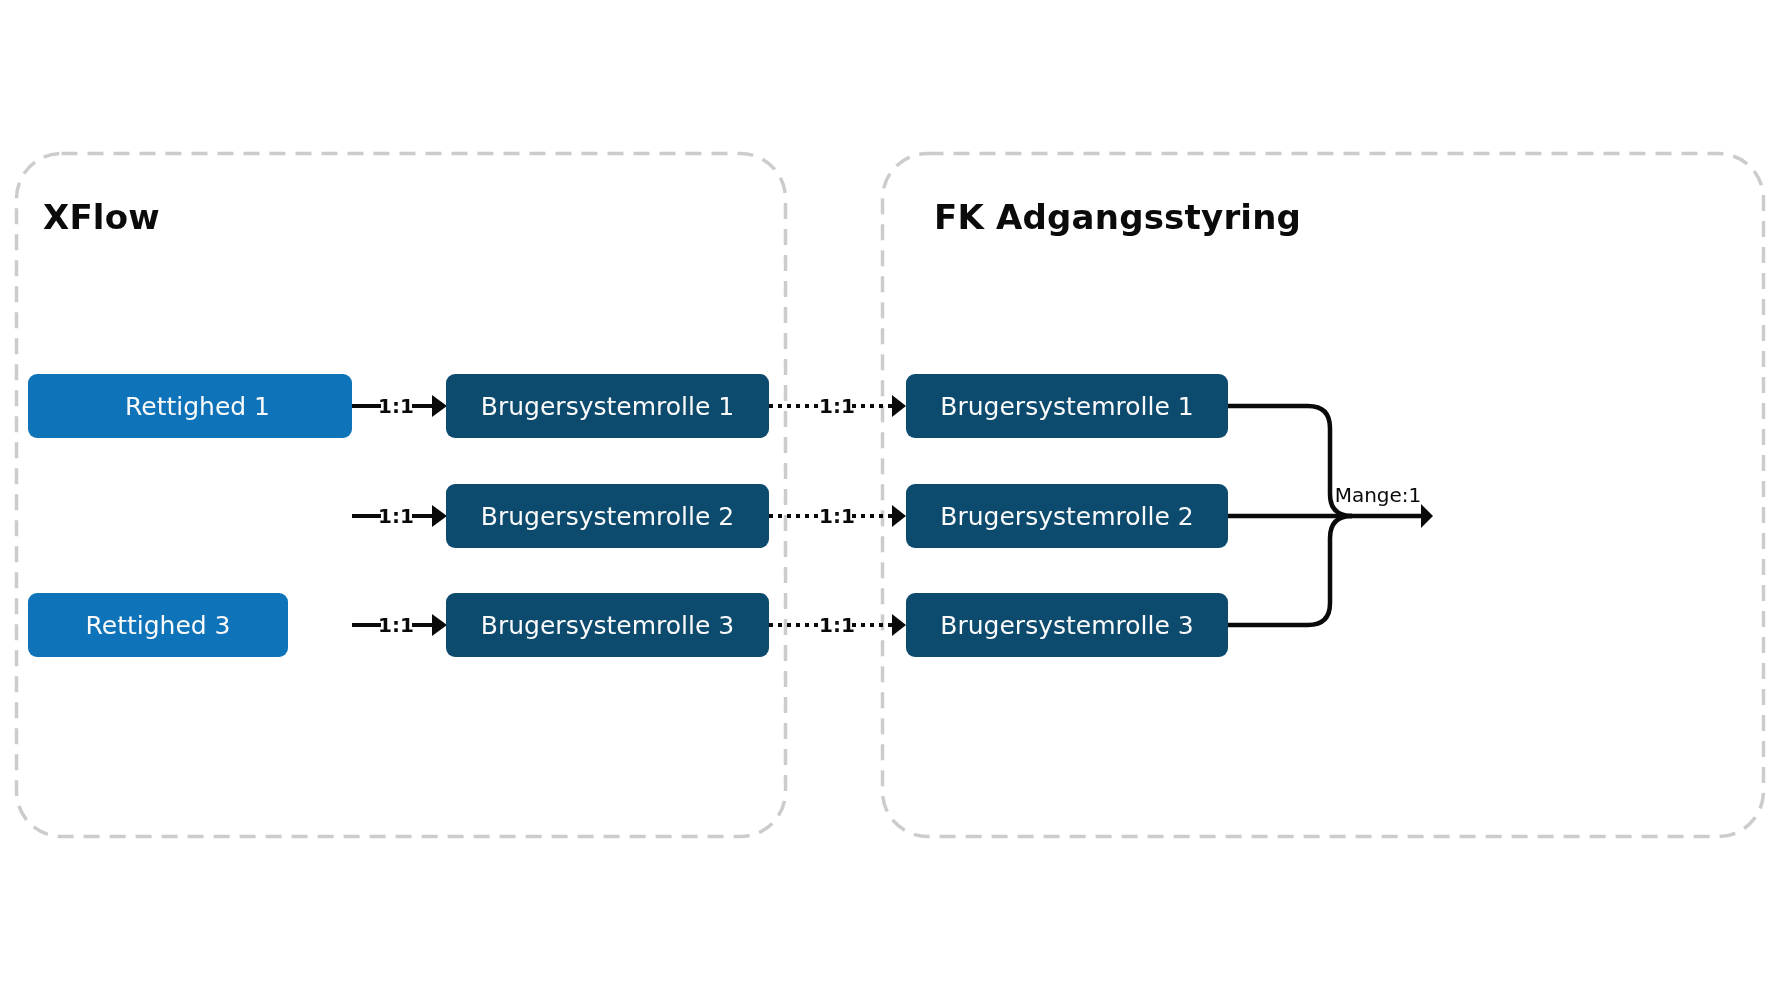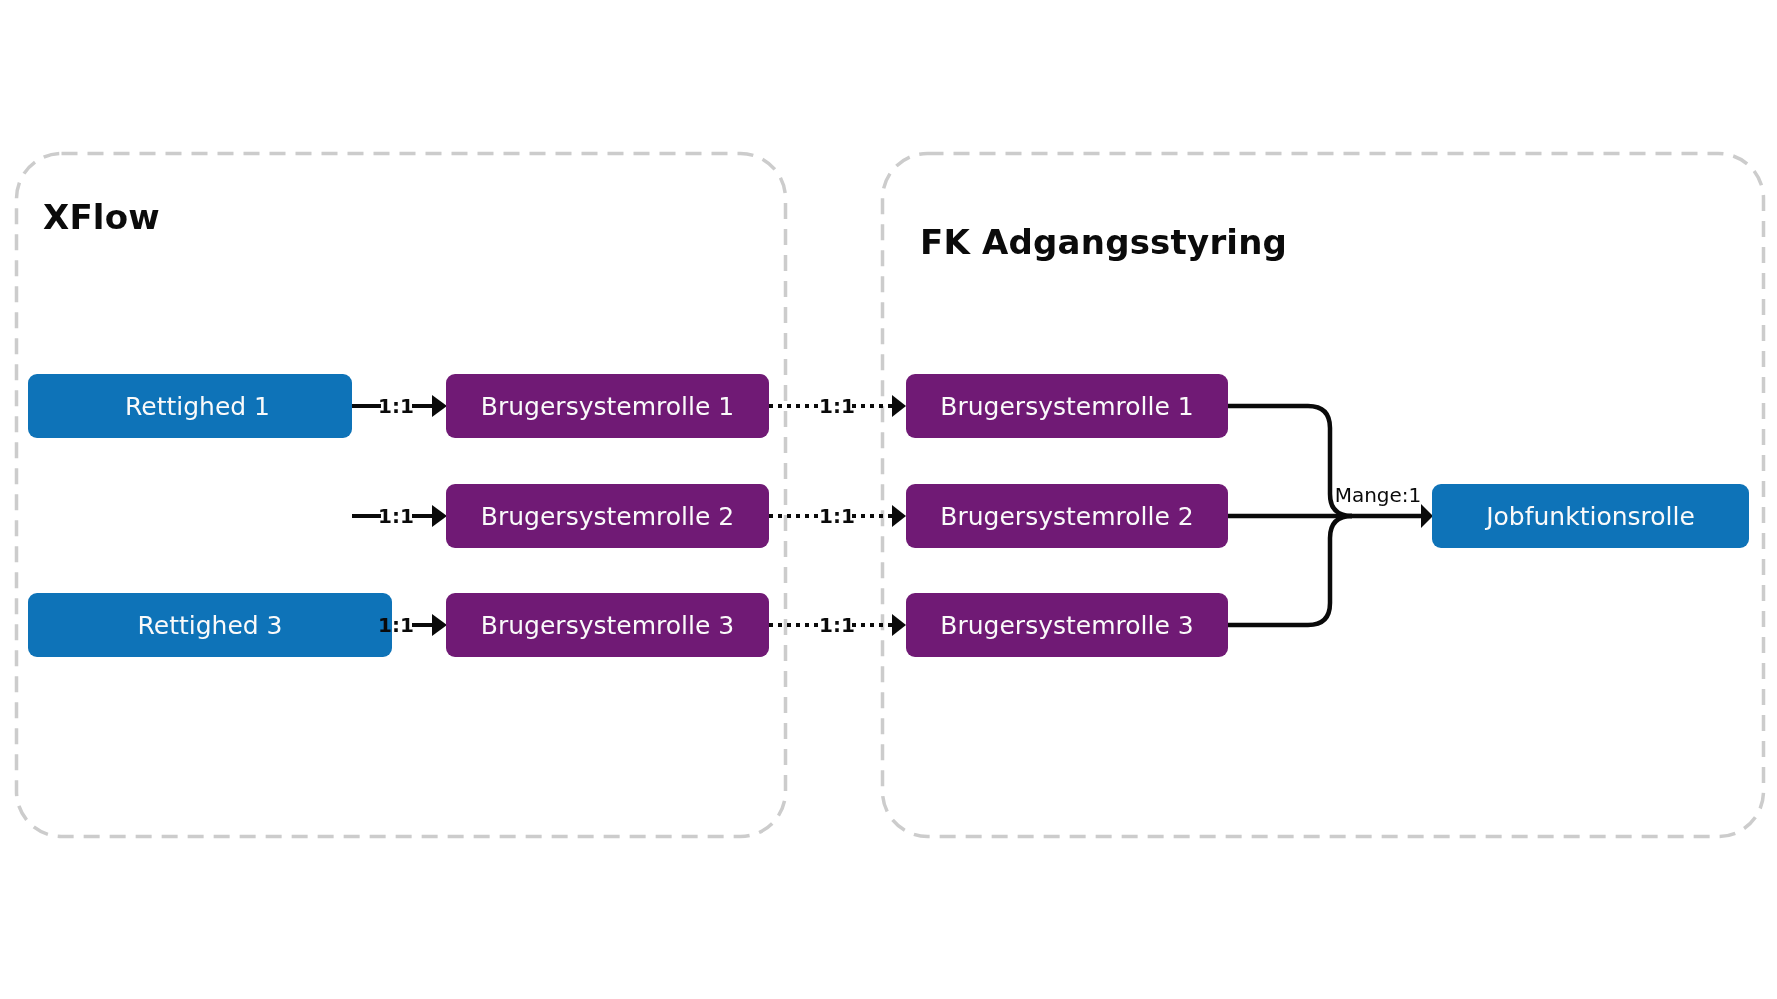--- a/index.html
+++ b/index.html
@@ -31,21 +31,21 @@
     height: 64px;
     border-radius: 9px;
     display: flex;
     align-items: center;
     justify-content: center;
     color: #fafafa;
     font-size: 25px;
     white-space: nowrap;
   }
   .node.blue  { background: #0e73b8; }
-  .node.navy  { background: #701a75; }
+  .node.navy  { background: #0c4a6e; }
   .edge-label {
     position: absolute;
     transform: translate(-50%, -50%);
     font-size: 20px;
     font-weight: 600;
     color: #0a0a0a;
     white-space: nowrap;
   }
   .edge-label.merge {
     font-size: 20px;
@@ -100,35 +100,34 @@
       <line x1="1228" y1="516" x2="1421" y2="516"></line>
       <polygon points="1421,504 1421,528 1433,516" fill="#0a0a0a" stroke="none"></polygon>
     </g>
   </svg>
 
   <div style="position:absolute;left:16px;top:153px;width:769px;height:683px;border-radius:45px;">
     <div class="container-title" style="left:27px;top:44px;">XFlow</div>
   </div>
 
   <div style="position:absolute;left:882px;top:153px;width:881px;height:683px;border-radius:45px;">
-    <div class="container-title" style="left:38px;top:44px;margin-top:25px;">FK Adgangsstyring</div>
+    <div class="container-title" style="left:52px;top:44px;">FK Adgangsstyring</div>
   </div>
 
   <div class="node blue" style="left:28px;top:374px;width:324px;padding-left:15px;">Rettighed 1</div>
-  <div class="node blue" style="left:28px;top:593px;width:364px;">Rettighed 3</div>
+  <div class="node blue" style="left:28px;top:593px;width:260px;">Rettighed 3</div>
 
   <div class="node navy" style="left:446px;top:374px;width:323px;">Brugersystemrolle 1</div>
   <div class="node navy" style="left:446px;top:484px;width:323px;">Brugersystemrolle 2</div>
   <div class="node navy" style="left:446px;top:593px;width:323px;">Brugersystemrolle 3</div>
 
   <div class="node navy" style="left:906px;top:374px;width:322px;">Brugersystemrolle 1</div>
   <div class="node navy" style="left:906px;top:484px;width:322px;">Brugersystemrolle 2</div>
   <div class="node navy" style="left:906px;top:593px;width:322px;">Brugersystemrolle 3</div>
 
-  <div class="node blue" style="left:1432px;top:484px;width:317px;">Jobfunktionsrolle</div>
 
   <div class="edge-label" style="left:396px;top:406px;">1:1</div>
   <div class="edge-label" style="left:396px;top:516px;">1:1</div>
   <div class="edge-label" style="left:396px;top:625px;">1:1</div>
 
   <div class="edge-label" style="left:837px;top:406px;">1:1</div>
   <div class="edge-label" style="left:837px;top:516px;">1:1</div>
   <div class="edge-label" style="left:837px;top:625px;">1:1</div>
 
   <div class="edge-label merge" style="left:1378px;top:495px;">Mange:1</div>

